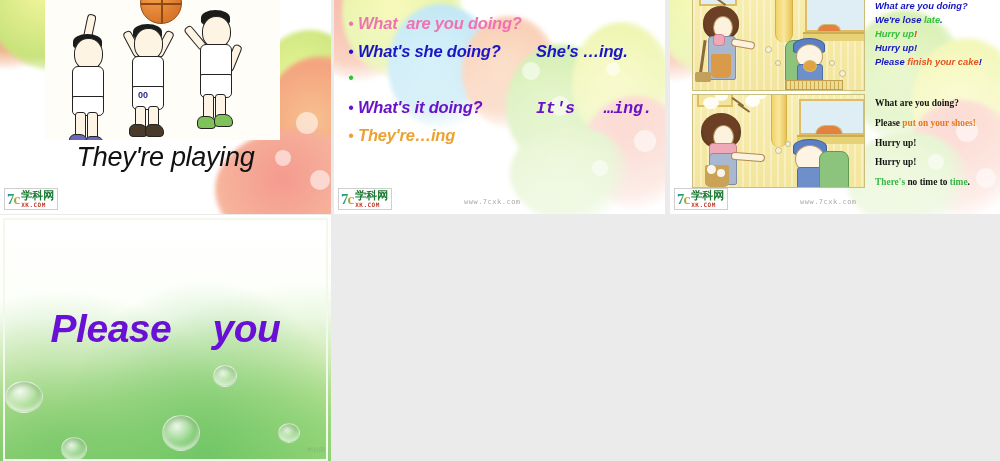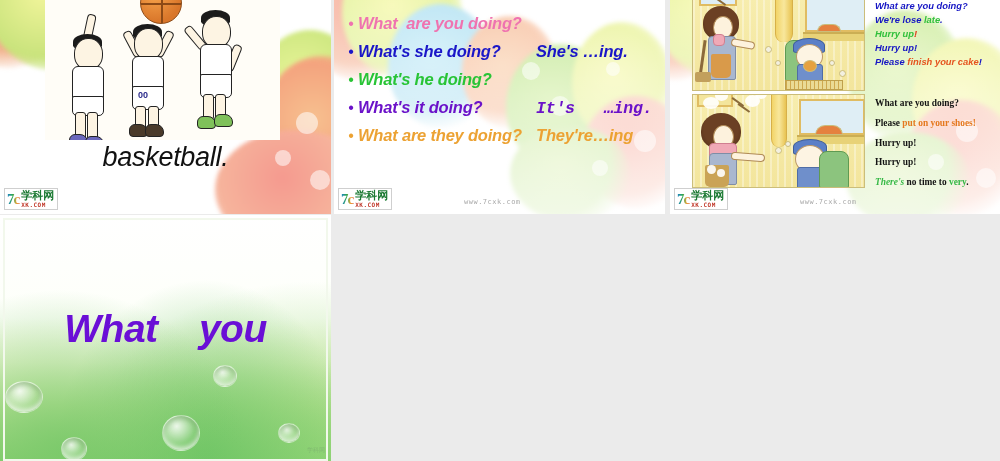--- a/index.html
+++ b/index.html
@@ -455,21 +455,21 @@
           <div class="torso" style="left:11px; top:40px;"></div>
           <div class="shorts" style="left:11px; top:70px; height:22px;"></div>
           <div class="leg" style="left:14px; top:90px; height:24px;"></div>
           <div class="leg" style="left:26px; top:90px; height:24px;"></div>
           <div class="shoe" style="left:8px; top:112px; background:#7fc15a;"></div>
           <div class="shoe" style="left:25px; top:110px; background:#7fc15a;"></div>
         </div>
       </div>
 
       <div class="s1-caption">
-        <div>basketball.</div>
+        <div>They're playing</div>
       </div>
 
       <div class="wm-logo" style="left:4px; bottom:4px;">
         <span class="wm-7c">7c</span>
         <span class="wm-cn">
           <span class="wm-cn-top">学科网</span>
           <span class="wm-cn-bot">XK.COM</span>
         </span>
       </div>
     </div>
@@ -498,30 +498,28 @@
           <span class="qa-bullet" style="color:#ef73b0;">•</span>
           <span class="qa-q" style="color:#ef73b0;">What  are you doing?</span>
         </div>
         <div class="qa-row">
           <span class="qa-bullet" style="color:#1a16c8;">•</span>
           <span class="qa-q" style="color:#1a16c8;">What's she doing?</span>
           <span class="qa-a" style="color:#1a16c8;">She's …ing.</span>
         </div>
         <div class="qa-row">
           <span class="qa-bullet" style="color:#28c436;">•</span>
-          <span class="qa-q" style="color:#28c436;">What's he doing?</span>
         </div>
         <div class="qa-row">
           <span class="qa-bullet" style="color:#6b12c9;">•</span>
           <span class="qa-q" style="color:#6b12c9;">What's it doing?</span>
           <span class="qa-a" style="color:#6b12c9;font-family:Liberation Mono, monospace;">It's   …ing.</span>
         </div>
         <div class="qa-row">
           <span class="qa-bullet" style="color:#eca233;">•</span>
-          <span class="qa-q" style="color:#eca233;">What are they doing?</span>
           <span class="qa-a" style="color:#eca233;">They're…ing</span>
         </div>
       </div>
 
       <div class="wm-logo" style="left:4px; bottom:4px;">
         <span class="wm-7c">7c</span>
         <span class="wm-cn">
           <span class="wm-cn-top">学科网</span>
           <span class="wm-cn-bot">XK.COM</span>
         </span>
@@ -635,21 +633,21 @@
         <div class="d2-line">
           <span style="color:#141414;">Please </span><span style="color:#e5791f;">put on your shoes!</span>
         </div>
         <div class="d2-line">
           <span style="color:#141414;">Hurry up!</span>
         </div>
         <div class="d2-line">
           <span style="color:#141414;">Hurry up!</span>
         </div>
         <div class="d2-line">
-          <span style="color:#35b845;font-style:italic;">There's </span><span style="color:#141414;">no time to </span><span style="color:#35b845;">very</span><span style="color:#141414;">.</span>
+          <span style="color:#35b845;">There's </span><span style="color:#141414;">no time to </span><span style="color:#35b845;">time</span><span style="color:#141414;">.</span>
         </div>
       </div>
 
       <div class="wm-logo" style="left:4px; bottom:4px;">
         <span class="wm-7c">7c</span>
         <span class="wm-cn">
           <span class="wm-cn-top">学科网</span>
           <span class="wm-cn-bot">XK.COM</span>
         </span>
       </div>
@@ -661,21 +659,21 @@
     <div class="slide-inner">
       <div class="s4-bg"></div>
 
       <div class="droplet" style="left:5px;  top:166px; width:36px; height:30px;"></div>
       <div class="droplet" style="left:213px; top:150px; width:22px; height:20px;"></div>
       <div class="droplet" style="left:162px; top:200px; width:36px; height:34px;"></div>
       <div class="droplet" style="left:61px;  top:222px; width:24px; height:22px;"></div>
       <div class="droplet" style="left:278px; top:208px; width:20px; height:18px;"></div>
 
       <div class="s4-thanks">
-        <span>What    you</span>
+        <span>Please    you</span>
       </div>
 
       <div class="s4-border"></div>
       <div class="s4-wm">学科网</div>
     </div>
   </div>
 
 </div>
 
 </body></html>

